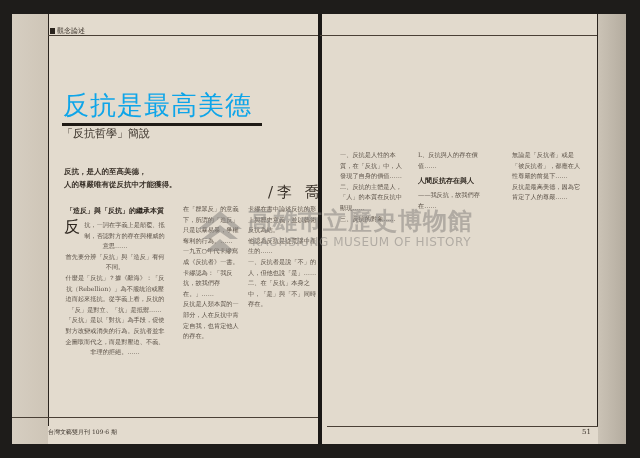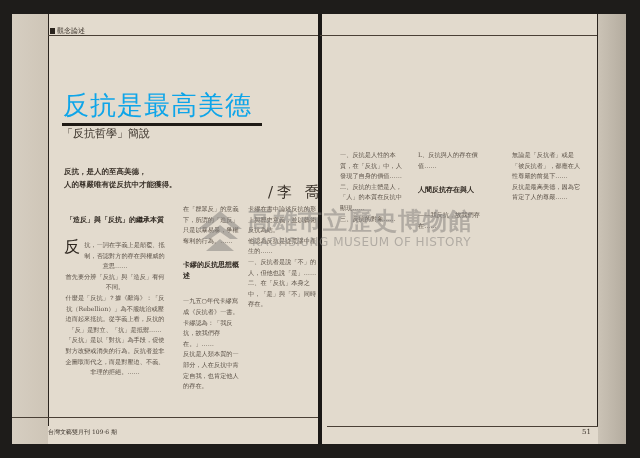--- a/index.html
+++ b/index.html
@@ -6,21 +6,21 @@
   body{width:640px;height:458px;background:#1e1c1a;position:relative;overflow:hidden;font-family:"DejaVu Serif","Liberation Serif",serif;color:#2a241e;}
   .section-tag{position:absolute;left:50px;top:26px;font-size:7px;color:#3a322a;display:flex;align-items:center;gap:2px;}
   .section-tag .sq{width:5px;height:6px;background:#2a241e;display:inline-block;}
   .title{position:absolute;left:63px;top:92px;font-size:26px;letter-spacing:1px;color:#0ea5e9;line-height:1;}
   .title-rule{position:absolute;left:62px;top:123px;width:200px;height:3px;background:#1f1a15;}
   .subtitle{position:absolute;left:62px;top:126px;font-size:11px;color:#3a322a;}
   .lead{position:absolute;left:64px;top:165px;font-size:7.5px;line-height:13px;font-weight:bold;color:#3a322a;}
   .byline{position:absolute;left:268px;top:183px;font-size:15px;color:#3a322a;letter-spacing:4px;}
   .col{position:absolute;font-size:6.2px;line-height:10.6px;color:#5a5046;word-break:break-all;}
   .col p{margin:0 0 0 0;}
-  .col .h{font-weight:bold;color:#2e2720;font-size:7px;line-height:11px;margin:14px 0;font-family:Liberation Mono, monospace;}
+  .col .h{font-weight:bold;color:#2e2720;font-size:7px;line-height:11px;margin:4px 0;}
   .col .drop{font-size:16px;line-height:14px;float:left;margin-right:3px;color:#2e2720;}
   .c1{left:64px;top:201px;width:102px;text-align:center;}
   .c2{left:183px;top:204px;width:102px;}
   .c3{left:248px;top:204px;width:72px;}
   .footer-left{position:absolute;left:48px;top:428px;font-size:6px;color:#3a322a;}
   .footer-right{position:absolute;left:582px;top:428px;font-size:7px;color:#3a322a;}
   .watermark{position:absolute;left:196px;top:205px;width:280px;height:52px;opacity:0.55;pointer-events:none;}
   .wm-cn{position:absolute;left:52px;top:0;font-size:24px;color:#8a8682;letter-spacing:1px;font-family:"DejaVu Sans","Liberation Sans",sans-serif;font-weight:bold;}
   .wm-en{position:absolute;left:56px;top:30px;font-size:12px;color:#8a8682;letter-spacing:0.5px;font-family:"DejaVu Sans","Liberation Sans",sans-serif;}
   .wm-logo{position:absolute;left:0;top:4px;width:48px;height:44px;}
@@ -70,21 +70,20 @@
 <div class="col c1">
   <div class="h">「造反」與「反抗」的繼承本質</div>
   <p><span class="drop">反</span><span>抗，一詞在字義上是顛覆、抵制，否認對方的存在與權威的意思……</span></p>
   <p>首先要分辨「反抗」與「造反」有何不同。</p>
   <p>什麼是「反抗」？據《辭海》：「反抗（Rebellion）」為不服統治或壓迫而起來抵抗。從字義上看，反抗的「反」是對立、「抗」是抵禦……</p>
   <p>「反抗」是以「對抗」為手段，促使對方改變或消失的行為。反抗者並非企圖取而代之，而是對壓迫、不義、非理的拒絕。……</p>
 </div>
 
 <div class="col c2" style="width:58px;">
   <p>在「群眾反」的意義下，所謂的「造反」只是以暴易暴，爭權奪利的行為。……</p>
-  <div class="h">卡繆的反抗思想概述</div>
   <p>一九五○年代卡繆寫成《反抗者》一書。</p>
   <p>卡繆認為：「我反抗，故我們存在。」……</p>
   <p>反抗是人類本質的一部分，人在反抗中肯定自我，也肯定他人的存在。</p>
 </div>
 
 <div class="col c3">
   <p>卡繆在書中論述反抗的形上與歷史意義，並以藝術反抗為結。</p>
   <p>他認為反抗是從荒謬中產生的……</p>
   <p>一、反抗者是說「不」的人，但他也說「是」……</p>
   <p>二、在「反抗」本身之中，「是」與「不」同時存在。</p>

